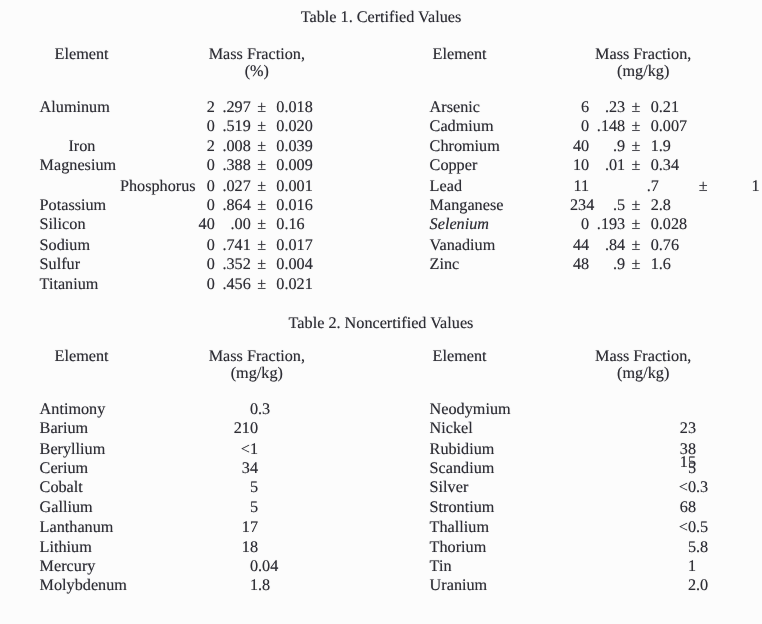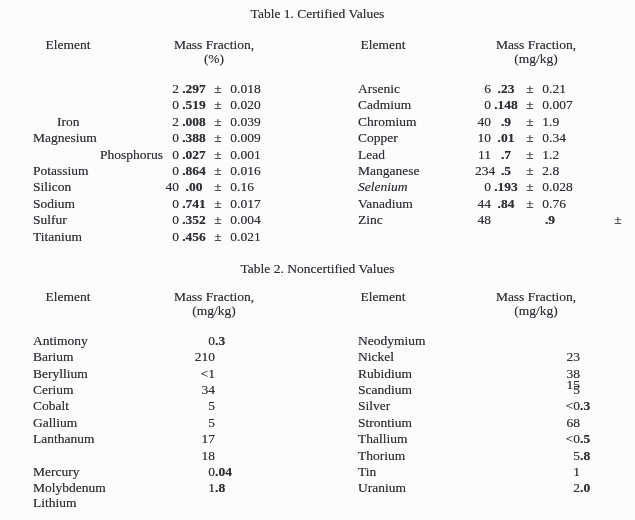--- a/index.html
+++ b/index.html
@@ -30,21 +30,21 @@
   .c-el{text-align:left;white-space:nowrap;}
   .c-val{white-space:nowrap;}
   .hin{display:inline-block;text-align:center;vertical-align:top;}
   .e0{width:70px;}
   .e1{width:50px;}
   .v0{width:102px;}
   .v1{width:122px;}
   .vcell{display:flex;}
   .vcell span{flex:none;display:block;white-space:pre;}
   .vint{text-align:right;}
-  .vfrac{text-align:center;font-weight:bold;}
+  .vfrac{text-align:right;}
   .pm{width:18px;text-align:center;}
   .uint{text-align:right;}
   .ufrac{flex:1 1 auto;text-align:left;}
   .t1 .vint{width:16px;}
   .t1 .vfrac{width:30px;}
   .t1 .uint{width:10px;}
   .t2 .h0col .vint{width:52px;}
   .t2 .h1col .vint{width:105px;}
 </style>
 </head>
@@ -55,20 +55,21 @@
   <section class="tbl t1">
     <h2 class="title">Table 1. Certified Values</h2>
     <div class="grid">
         <div class="hdr">
           <div class="c-el" style="grid-column: 1;"><span class="hin e0">Element</span></div>
           <div class="c-val" style="grid-column: 2;"><span class="hin v0"><div>Mass Fraction,</div><div>(%)</div></span></div>
           <div class="c-el" style="grid-column: 4;"><span class="hin e1">Element</span></div>
           <div class="c-val" style="grid-column: 5;"><span class="hin v1"><div>Mass Fraction,</div><div>(mg/kg)</div></span></div>
         </div>
         <div class="row">
+          <div class="c-el" style="grid-column: 1;">Aluminum</div>
           <div class="c-val vcell h0col" style="grid-column: 2;">
             <span class="vint">2</span>
             <span class="vfrac">.297</span>
             <span class="pm">±</span>
             <span class="uint">0</span>
             <span class="ufrac">.018</span>
           </div>
           <div class="c-el" style="grid-column: 4;">Arsenic</div>
           <div class="c-val vcell h1col" style="grid-column: 5;">
             <span class="vint">6</span>
@@ -134,21 +135,21 @@
         <div class="row">
           <div class="c-el" style="grid-column: 1; text-align: right;">Phosphorus</div>
           <div class="c-val vcell h0col" style="grid-column: 2;">
             <span class="vint">0</span>
             <span class="vfrac">.027</span>
             <span class="pm">±</span>
             <span class="uint">0</span>
             <span class="ufrac">.001</span>
           </div>
           <div class="c-el" style="grid-column: 4;">Lead</div>
-          <div class="c-val vcell h1col" style="grid-column: 5;">
+          <div class="c-val vcell h1col" style="grid-column: 5; gap: 28px;">
             <span class="vint">11</span>
             <span class="vfrac">.7</span>
             <span class="pm">±</span>
             <span class="uint">1</span>
             <span class="ufrac">.2</span>
           </div>
         </div>
         <div class="row">
           <div class="c-el" style="grid-column: 1;">Potassium</div>
           <div class="c-val vcell h0col" style="grid-column: 2;">
@@ -206,21 +207,21 @@
         <div class="row">
           <div class="c-el" style="grid-column: 1;">Sulfur</div>
           <div class="c-val vcell h0col" style="grid-column: 2;">
             <span class="vint">0</span>
             <span class="vfrac">.352</span>
             <span class="pm">±</span>
             <span class="uint">0</span>
             <span class="ufrac">.004</span>
           </div>
           <div class="c-el" style="grid-column: 4;">Zinc</div>
-          <div class="c-val vcell h1col" style="grid-column: 5; gap: 44px;">
+          <div class="c-val vcell h1col" style="grid-column: 5;">
             <span class="vint">48</span>
             <span class="vfrac">.9</span>
             <span class="pm">±</span>
             <span class="uint">1</span>
             <span class="ufrac">.6</span>
           </div>
         </div>
         <div class="row">
           <div class="c-el" style="grid-column: 1;">Titanium</div>
           <div class="c-val vcell h0col" style="grid-column: 2;">
@@ -323,21 +324,21 @@
             <span class="vint">17</span>
             <span class="vfrac"></span>
           </div>
           <div class="c-el" style="grid-column: 4;">Thallium</div>
           <div class="c-val vcell h1col" style="grid-column: 5;">
             <span class="vint">&lt;0</span>
             <span class="vfrac">.5</span>
           </div>
         </div>
         <div class="row">
-          <div class="c-el" style="grid-column: 1; margin-top: 47px;">Lithium</div>
+          <div class="c-el" style="grid-column: 1;">Lithium</div>
           <div class="c-val vcell h0col" style="grid-column: 2;">
             <span class="vint">18</span>
             <span class="vfrac"></span>
           </div>
           <div class="c-el" style="grid-column: 4;">Thorium</div>
           <div class="c-val vcell h1col" style="grid-column: 5;">
             <span class="vint">5</span>
             <span class="vfrac">.8</span>
           </div>
         </div>

